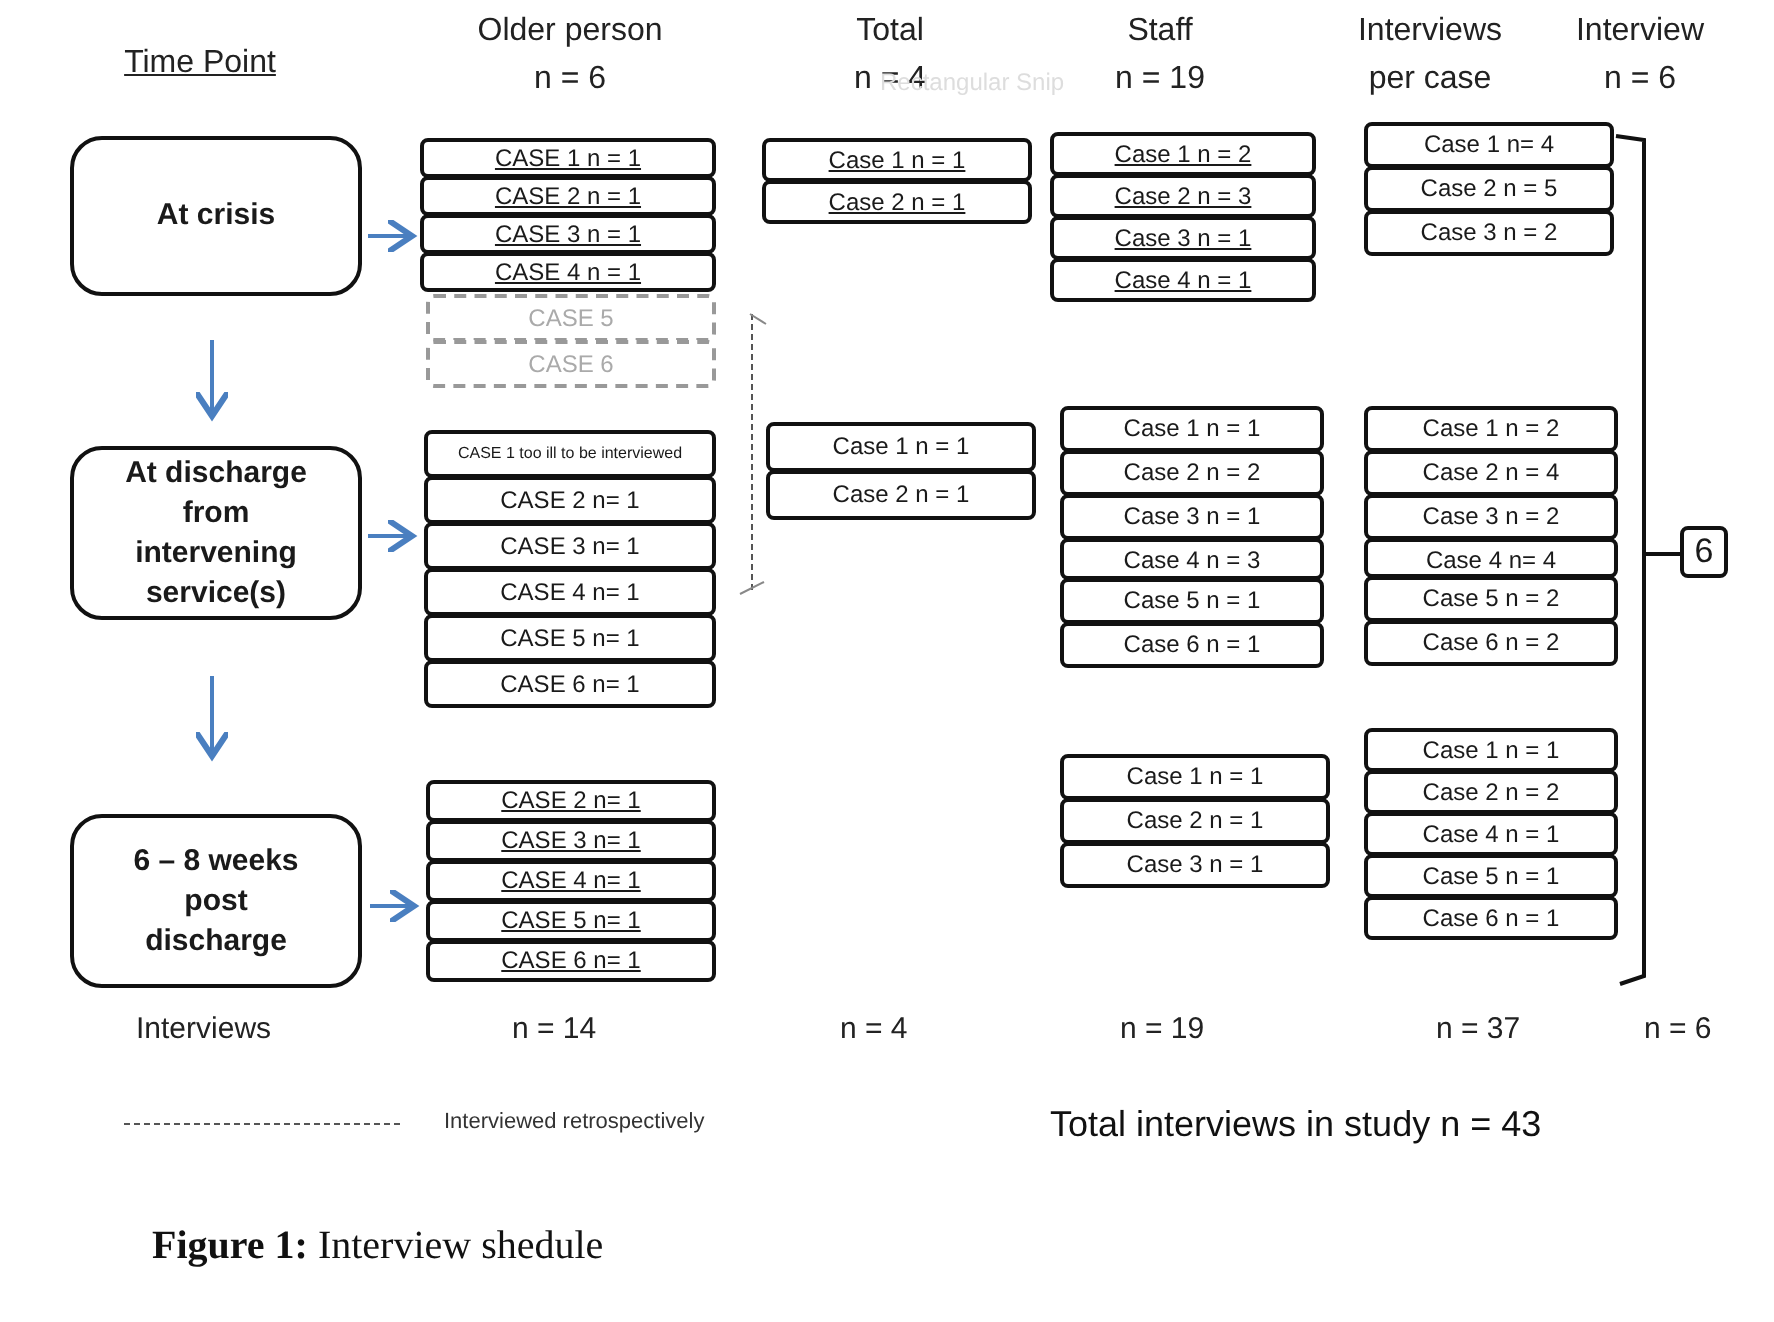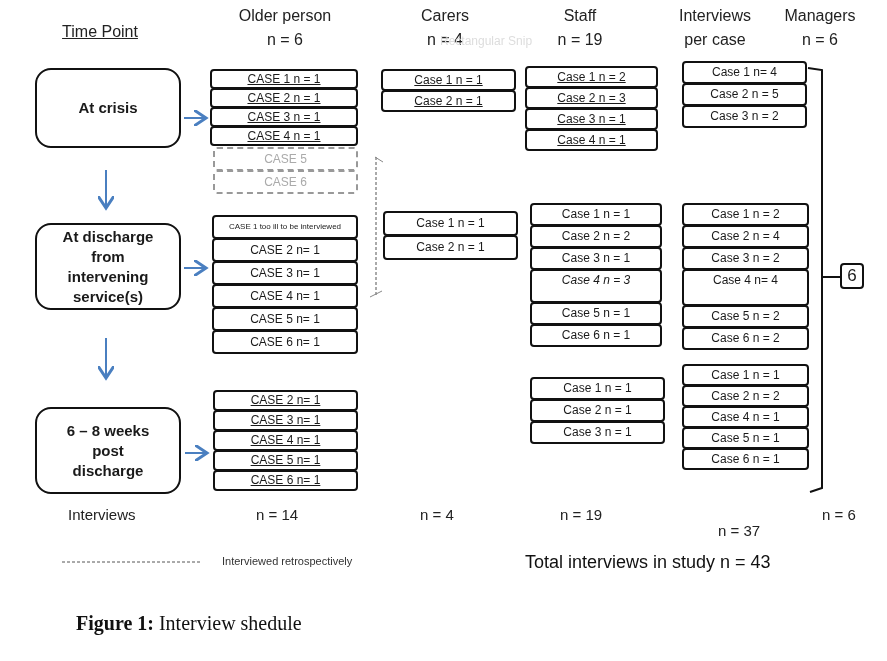--- a/index.html
+++ b/index.html
@@ -25,28 +25,28 @@
   .watermark { position:absolute; font-size:12px; color:#ddd; }
   .mgr-box { position:absolute; border:2px solid #111; border-radius:4px; background:#fff;
              font-size:17px; text-align:center; box-sizing:border-box; }
 </style>
 </head>
 <body>
 
 <div class="hdr" style="left:40px;top:20px;width:120px;text-decoration:underline;">Time Point</div>
 <div class="hdr" style="left:210px;top:4px;width:150px;">Older person</div>
 <div class="hdr" style="left:210px;top:28px;width:150px;">n = 6</div>
-<div class="hdr" style="left:390px;top:4px;width:110px;">Carers</div>
+<div class="hdr" style="left:390px;top:4px;width:110px;">Total</div>
 <div class="hdr" style="left:390px;top:28px;width:110px;">n = 4</div>
 <div class="watermark" style="left:440px;top:34px;">Rectangular Snip</div>
 <div class="hdr" style="left:530px;top:4px;width:100px;">Staff</div>
 <div class="hdr" style="left:530px;top:28px;width:100px;">n = 19</div>
 <div class="hdr" style="left:665px;top:4px;width:100px;">Interviews</div>
 <div class="hdr" style="left:665px;top:28px;width:100px;">per case</div>
-<div class="hdr" style="left:770px;top:4px;width:100px;">Managers</div>
+<div class="hdr" style="left:770px;top:4px;width:100px;">Interview</div>
 <div class="hdr" style="left:770px;top:28px;width:100px;">n = 6</div>
 
 <div class="tp-box" style="left:35px;top:68px;width:146px;height:80px;">
     <span>At crisis</span>
   </div>
 <div class="tp-box" style="left:35px;top:223px;width:146px;height:87px;padding:0 18px;">
     <span>At discharge from intervening service(s)</span>
   </div>
 <div class="tp-box" style="left:35px;top:407px;width:146px;height:87px;padding:0 28px;">
     <span>6 – 8 weeks post discharge</span>
@@ -90,40 +90,40 @@
 <div class="stack" id="staff-crisis" style="left:525px;top:67px;width:133px;">
     <div class="cell under" style="height: 22px; line-height: 18px;">Case 1 n = 2</div>
     <div class="cell under" style="height: 22px; line-height: 18px;">Case 2 n = 3</div>
     <div class="cell under" style="height: 22px; line-height: 18px;">Case  3 n = 1</div>
     <div class="cell under" style="height: 22px; line-height: 18px;">Case  4 n = 1</div>
   </div>
 <div class="stack" id="staff-discharge" style="left:530px;top:204px;width:132px;">
     <div class="cell" style="height: 23px; line-height: 19px;">Case  1 n = 1</div>
     <div class="cell" style="height: 23px; line-height: 19px;">Case 2  n = 2</div>
     <div class="cell" style="height: 23px; line-height: 19px;">Case 3  n = 1</div>
-    <div class="cell" style="height: 34px; line-height: 19px; font-style: italic;">Case 4  n = 3</div>
+    <div class="cell" style="height: 21px; line-height: 19px;">Case 4  n = 3</div>
     <div class="cell" style="height: 23px; line-height: 19px;">Case 5  n = 1</div>
     <div class="cell" style="height: 23px; line-height: 19px;">Case 6  n = 1</div>
   </div>
 <div class="stack" id="staff-post" style="left:530px;top:378px;width:135px;">
     <div class="cell" style="height: 23px; line-height: 19px;">Case 1  n = 1</div>
     <div class="cell" style="height: 23px; line-height: 19px;">Case 2  n = 1</div>
     <div class="cell" style="height: 23px; line-height: 19px;">Case 3  n = 1</div>
   </div>
 
 <div class="stack" id="ipc-crisis" style="left:682px;top:62px;width:125px;">
     <div class="cell" style="height: 23px; line-height: 19px;">Case 1 n= 4</div>
     <div class="cell" style="height: 23px; line-height: 19px;">Case 2 n = 5</div>
     <div class="cell" style="height: 23px; line-height: 19px;">Case 3 n = 2</div>
   </div>
 <div class="stack" id="ipc-discharge" style="left:682px;top:204px;width:127px;">
     <div class="cell" style="height: 23px; line-height: 19px;">Case 1 n = 2</div>
     <div class="cell" style="height: 23px; line-height: 19px;">Case 2 n = 4</div>
     <div class="cell" style="height: 23px; line-height: 19px;">Case 3 n = 2</div>
-    <div class="cell" style="height: 37px; line-height: 19px;">Case 4 n= 4</div>
+    <div class="cell" style="height: 20px; line-height: 19px;">Case 4 n= 4</div>
     <div class="cell" style="height: 23px; line-height: 19px;">Case 5 n = 2</div>
     <div class="cell" style="height: 23px; line-height: 19px;">Case 6 n = 2</div>
   </div>
 <div class="stack" id="ipc-post" style="left:682px;top:365px;width:127px;">
     <div class="cell" style="height: 22px; line-height: 18px;">Case 1 n = 1</div>
     <div class="cell" style="height: 22px; line-height: 18px;">Case 2 n = 2</div>
     <div class="cell" style="height: 22px; line-height: 18px;">Case 4 n = 1</div>
     <div class="cell" style="height: 22px; line-height: 18px;">Case 5 n = 1</div>
     <div class="cell" style="height: 22px; line-height: 18px;">Case 6 n = 1</div>
   </div>
@@ -151,21 +151,21 @@
   <path d="M808,68 L822,70 L822,488 L810,492" fill="none" stroke="#111" stroke-width="2"></path>
   <line x1="822" y1="277" x2="840" y2="277" stroke="#111" stroke-width="2"></line>
 
   <line x1="62" y1="562" x2="200" y2="562" stroke="#555" stroke-width="1" stroke-dasharray="3,2"></line>
 </svg>
 
 <div class="foot" style="left:68px;top:506px;">Interviews</div>
 <div class="foot" style="left:256px;top:506px;">n = 14</div>
 <div class="foot" style="left:420px;top:506px;">n = 4</div>
 <div class="foot" style="left:560px;top:506px;">n = 19</div>
-<div class="foot" style="left:718px;top:522px;">n = 37</div>
+<div class="foot" style="left:718px;top:506px;">n = 37</div>
 <div class="foot" style="left:822px;top:506px;">n = 6</div>
 
 <div class="legend-text" style="left:222px;top:555px;">Interviewed  retrospectively</div>
 <div class="total" style="left:525px;top:552px;">Total interviews in study n = 43</div>
 
 <div class="caption" style="left:76px;top:612px;text-align:right;">
   <b>Figure 1:</b><span> Interview shedule</span>
 </div>
 
 </body></html>

